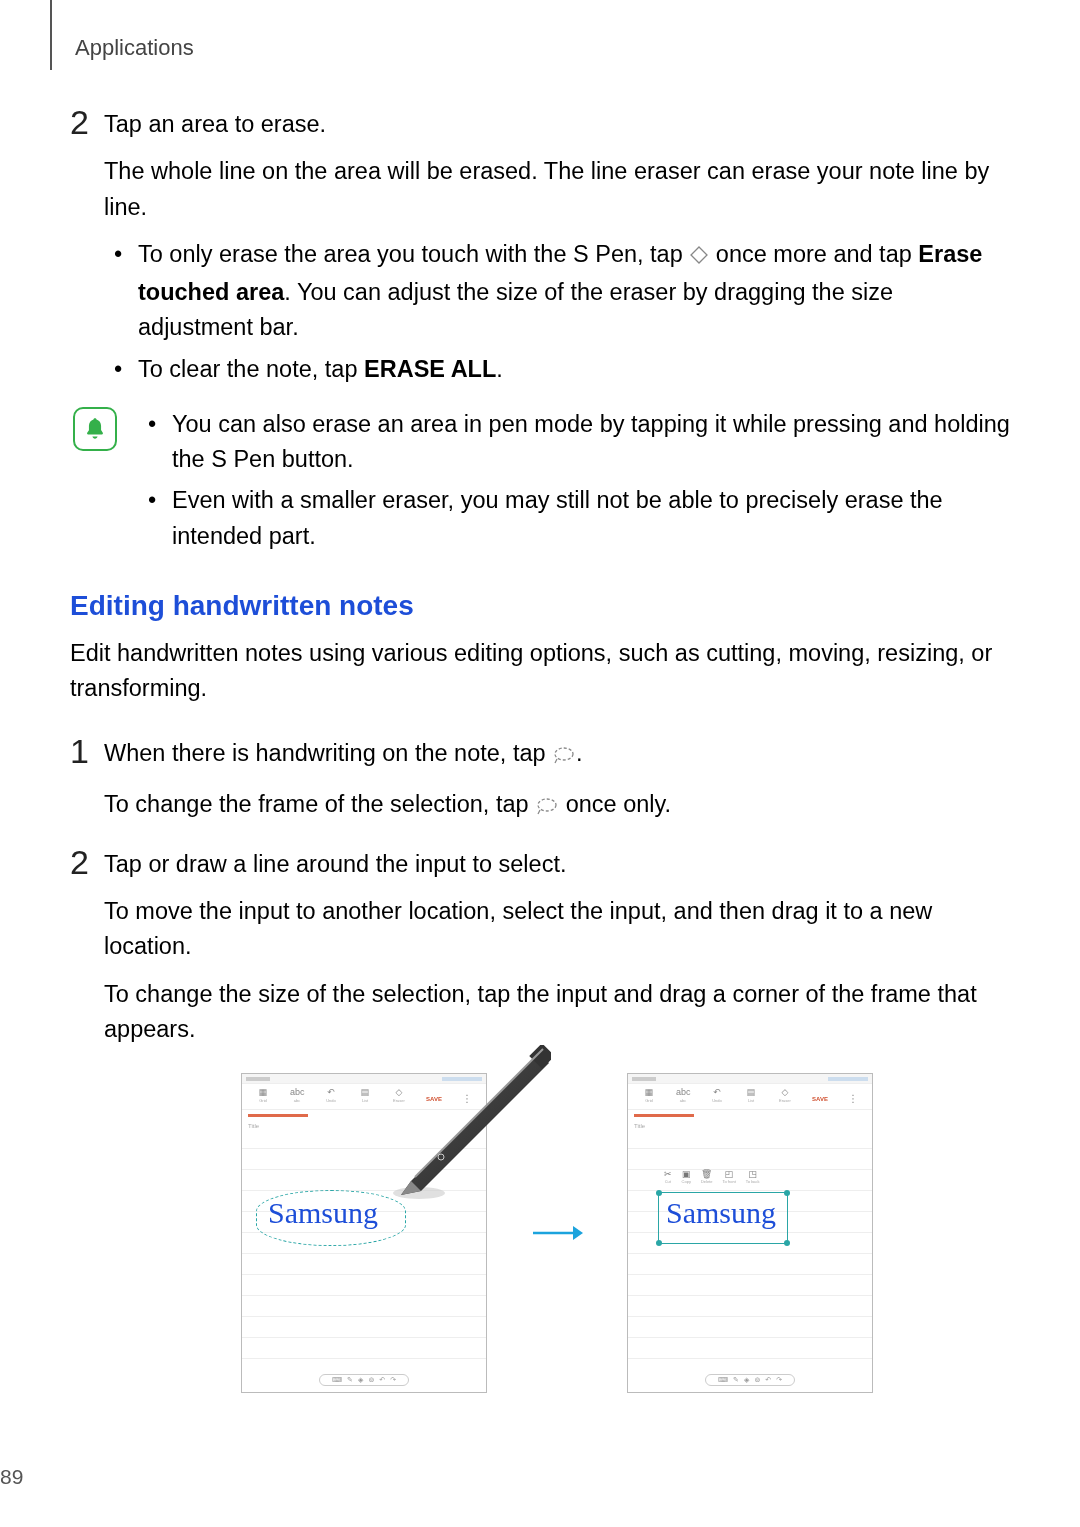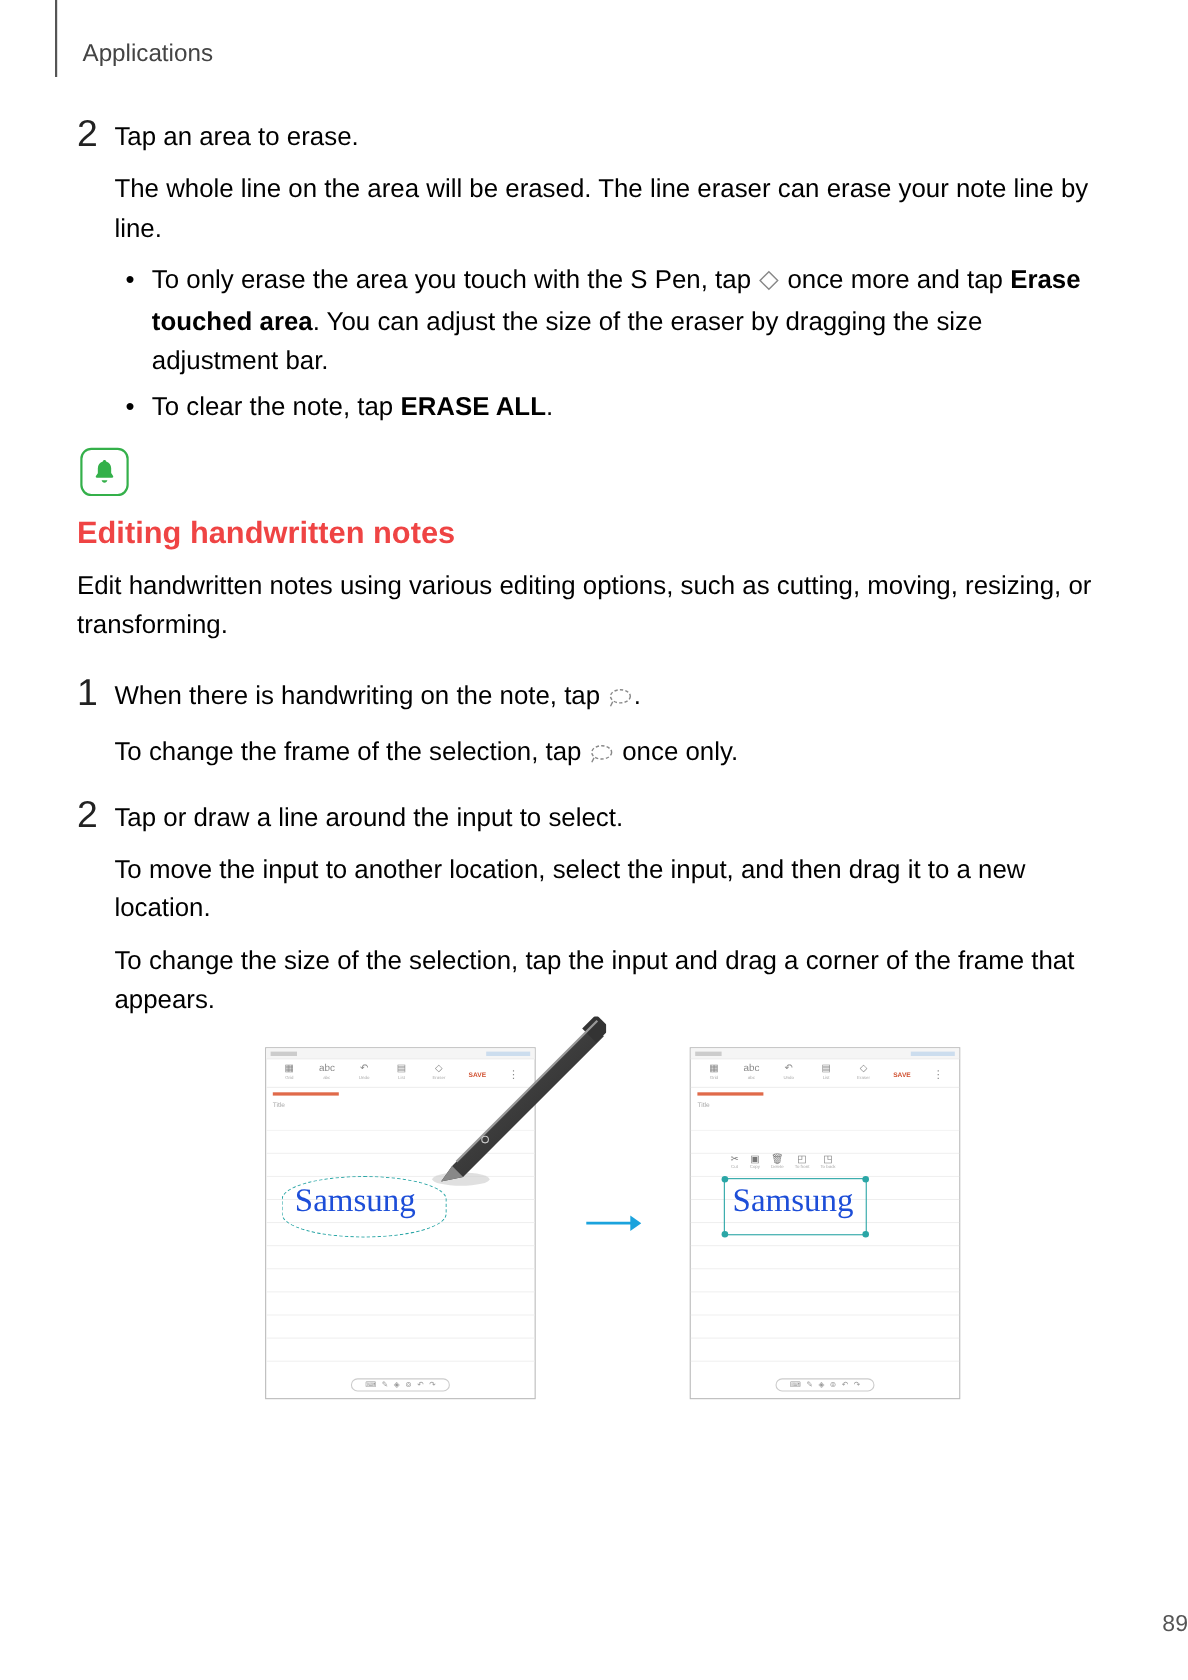--- a/index.html
+++ b/index.html
@@ -88,21 +88,21 @@
     border-radius: 10px;
     display: flex;
     align-items: center;
     justify-content: center;
   }
   .note-icon svg { width: 26px; height: 26px; }
   .heading {
     font-size: 28px;
     font-weight: 700;
     margin: 18px 0 14px 0;
-    color: #ef4444;
+    color: #1d4ed8;
   }
   .para {
     font-size: 23.5px;
     line-height: 1.5;
     margin-bottom: 28px;
   }
   .inline-icon {
     display: inline-block;
     vertical-align: -3px;
   }
@@ -208,25 +208,24 @@
   }
   .arrow {
     color: #1ba3dd;
     font-size: 36px;
     font-weight: 300;
   }
   .page-num {
     position: absolute;
     bottom: 38px;
     width: 100%;
-    text-align: right;
+    text-align: left;
     font-size: 21px;
     color: #555;
     left:0;
-    padding-left:18px;
   }
 </style>
 </head>
 <body>
 
 <div class="header-rule"></div>
 <div class="header-text">Applications</div>
 
 <div class="page">
   <div class="content">
@@ -250,20 +249,24 @@
     </div>
 
     <div class="note-box">
       <div class="note-icon-wrap">
         <div class="note-icon">
           <svg viewBox="0 0 24 24">
               <path fill="#34b04a" d="M12 2c-.7 0-1.3.5-1.4 1.2C8 4 6.4 6.2 6.4 9v4.2l-1.6 2.3c-.4.6 0 1.5.8 1.5h12.8c.8 0 1.2-.9.8-1.5L17.6 13V9c0-2.8-1.6-5-4.2-5.8C13.3 2.5 12.7 2 12 2zm0 19c1.2 0 2.2-.9 2.4-2H9.6c.2 1.1 1.2 2 2.4 2z"></path>
             </svg>
         </div>
       </div>
+      <ul class="bullet-list" style="margin-top:0;">
+        <li>You can also erase an area in pen mode by tapping it while pressing and holding the S Pen button.</li>
+        <li>Even with a smaller eraser, you may still not be able to precisely erase the intended part.</li>
+      </ul>
     </div>
 
     <div class="heading">Editing handwritten notes</div>
     <p class="para">Edit handwritten notes using various editing options, such as cutting, moving, resizing, or transforming.</p>
 
     <div class="step">
       <div class="step-num">1</div>
       <div class="step-body">
         <p>
           <span>When there is handwriting on the note, tap </span><span class="inline-icon"><svg width="24" height="18" viewBox="0 0 24 18">

